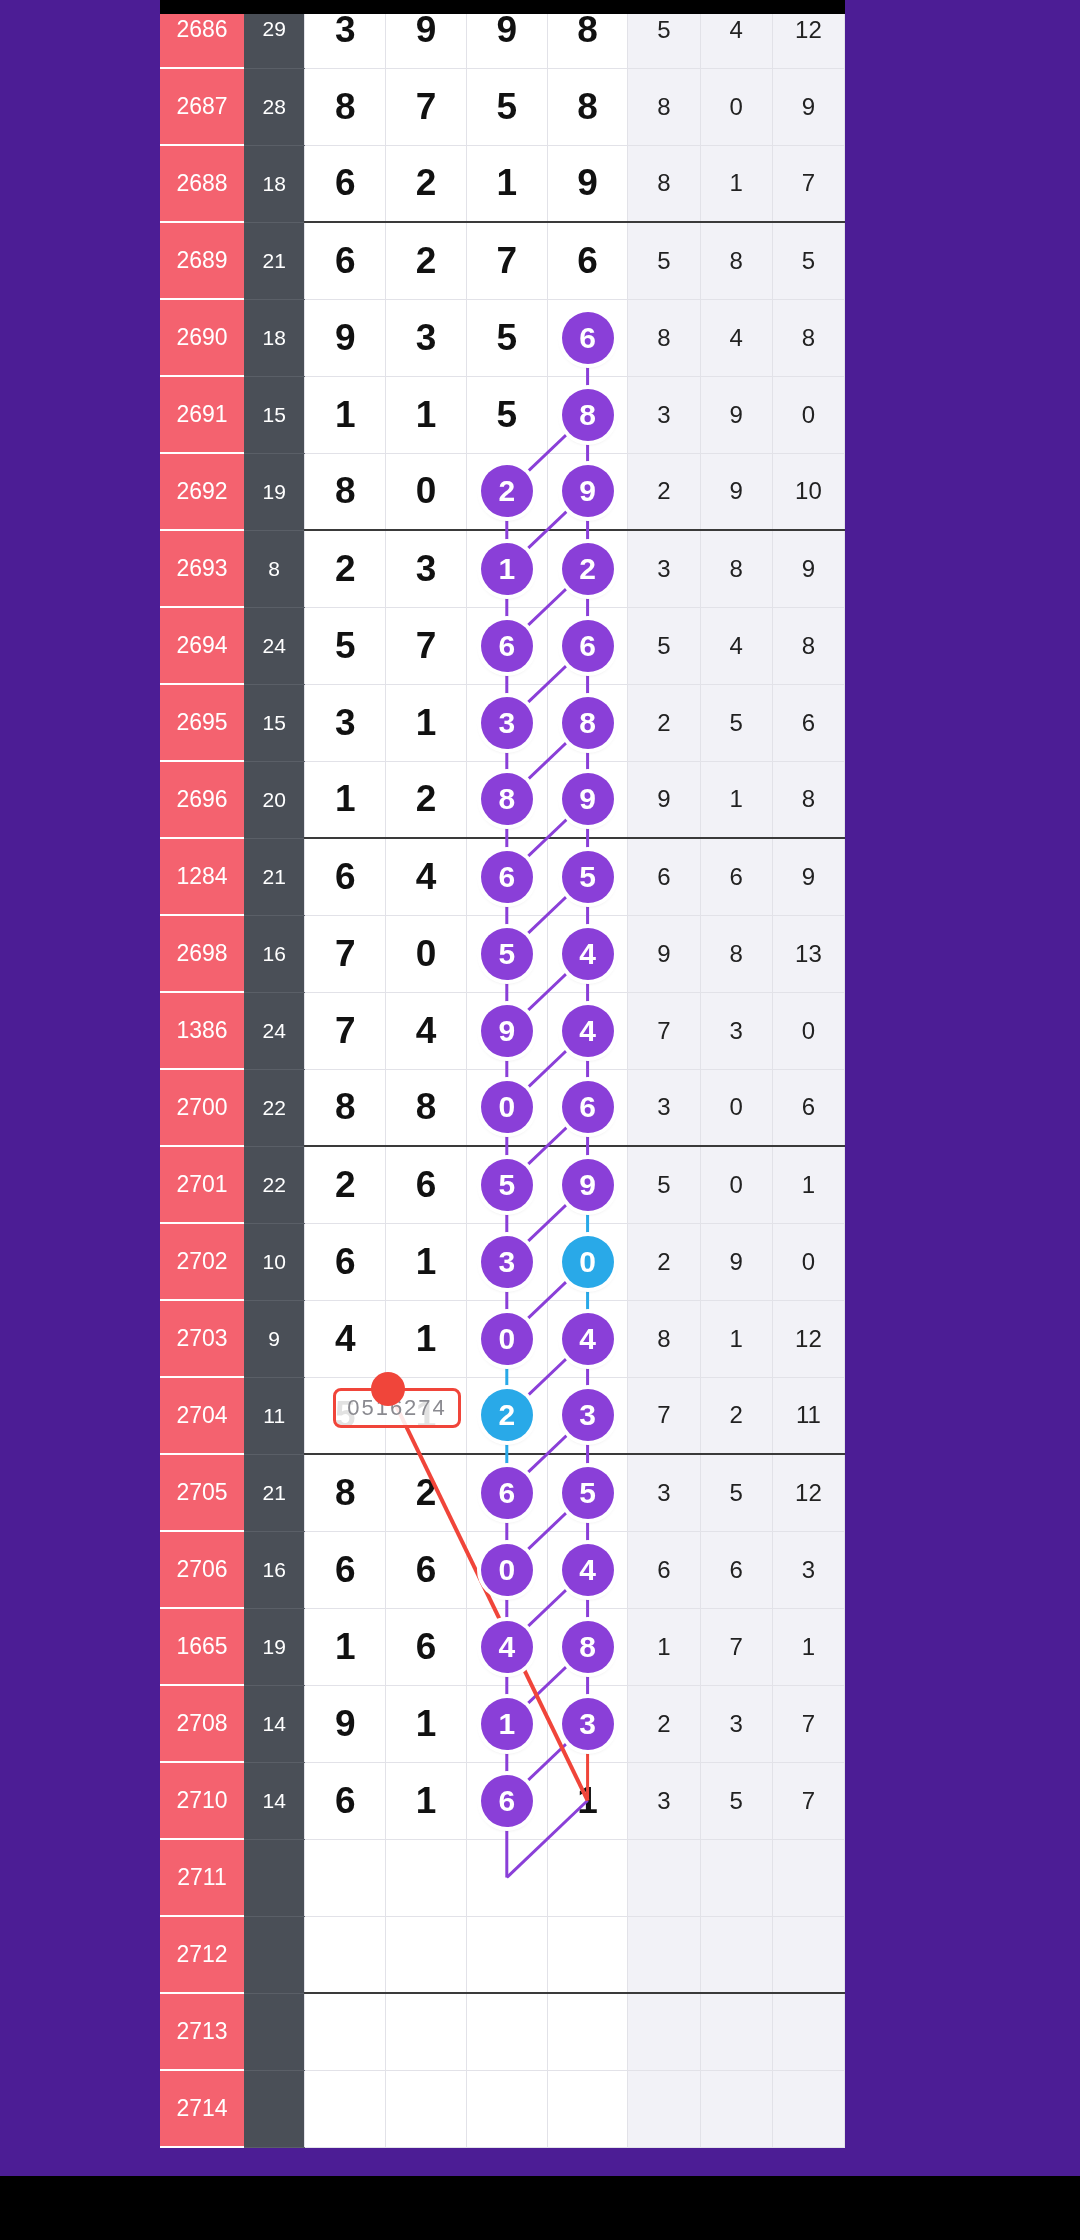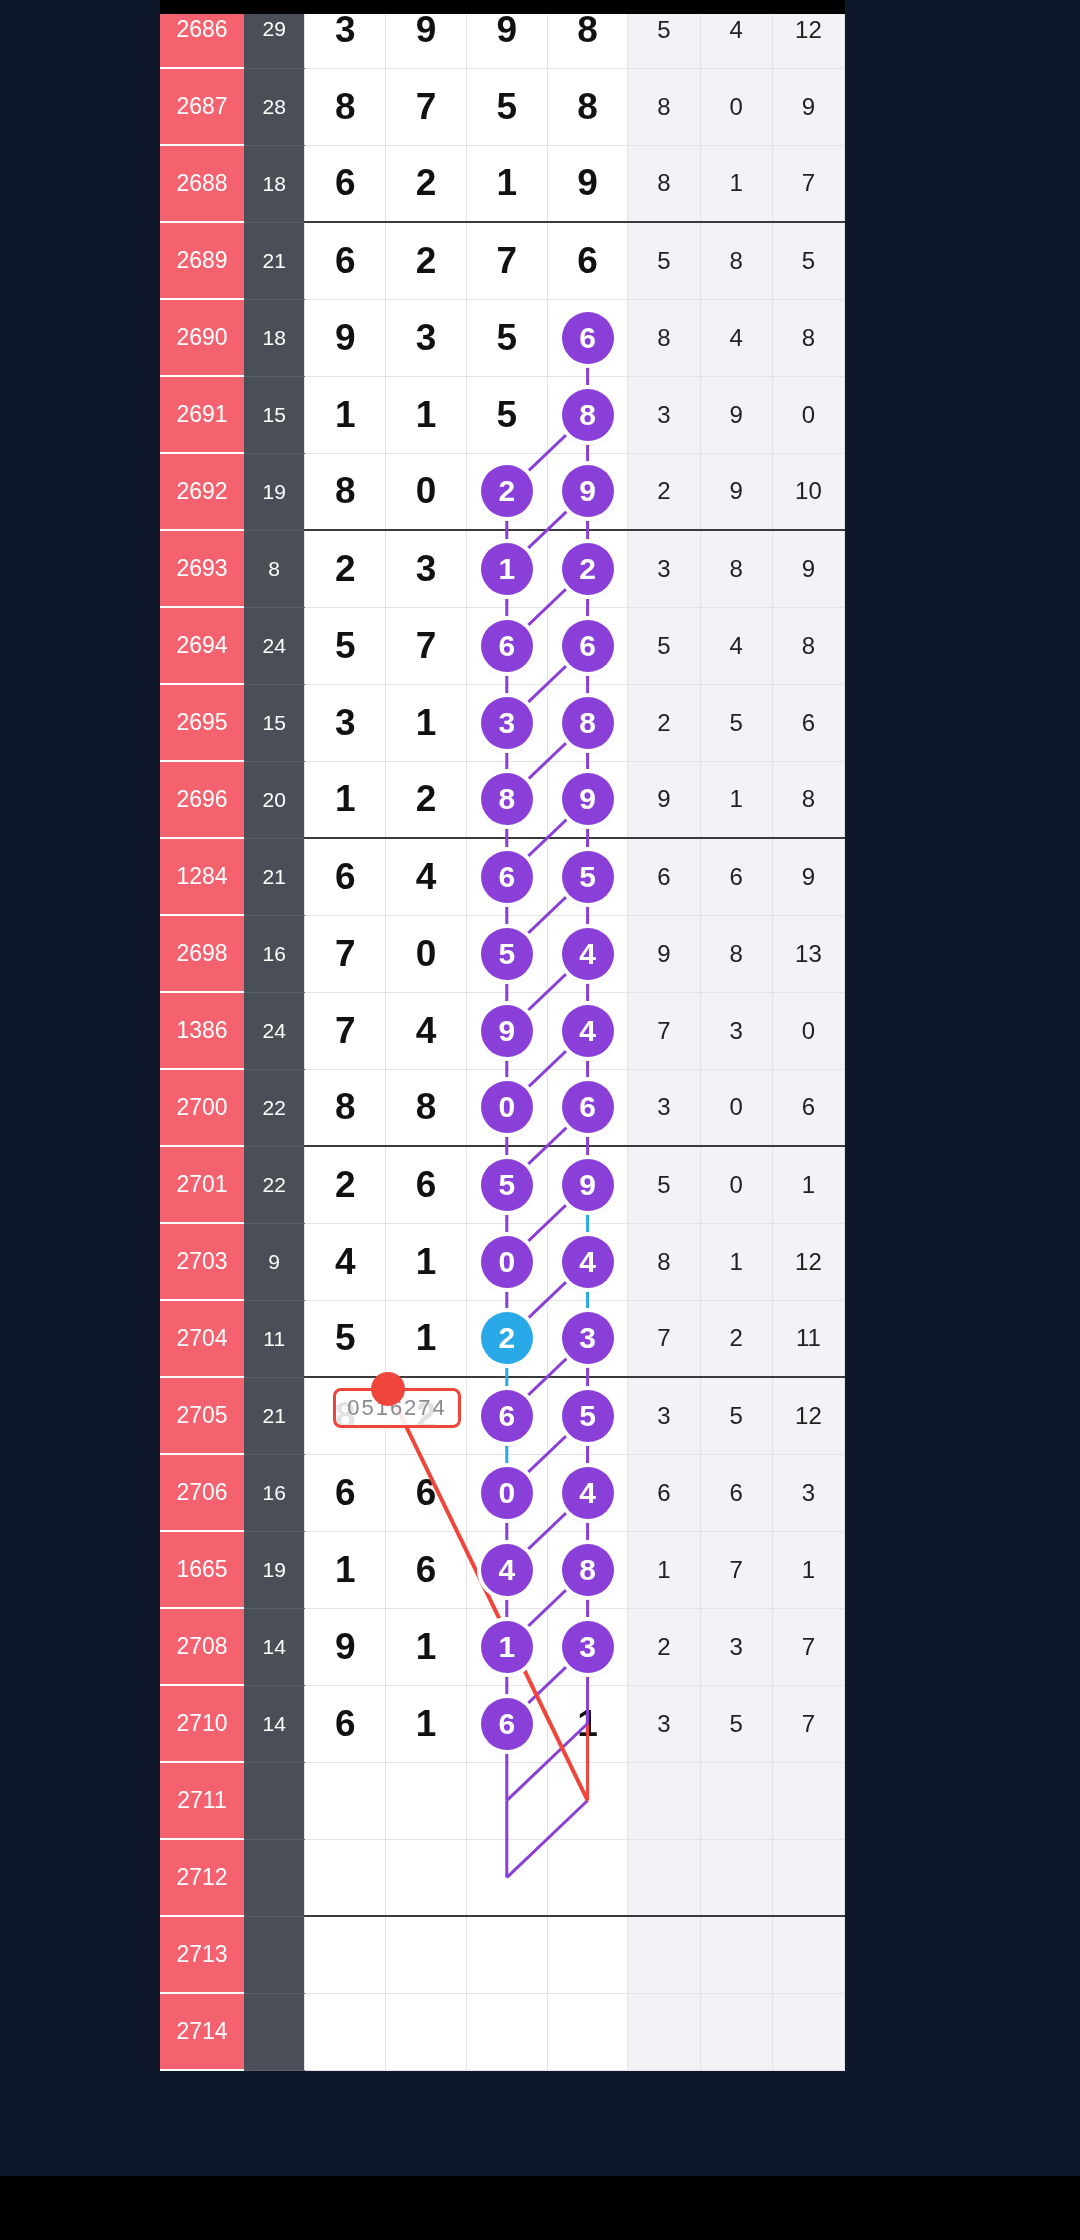--- a/index.html
+++ b/index.html
@@ -1,17 +1,17 @@
 <!DOCTYPE html>
 <html><head>
 <meta charset="utf-8">
 <style>
   html,body{margin:0;padding:0;background:#000;}
   body{width:1080px;height:2240px;font-family:"Liberation Sans",sans-serif;overflow:hidden;}
-  #stage{position:relative;width:1080px;height:2176px;background:#0f172a;}
+  #stage{position:relative;width:1080px;height:2176px;background:#4c1d95;}
 
   
   #tablewrap{position:absolute;left:160px;top:-10px;width:685px;}
   table{border-collapse:collapse;width:685px;table-layout:fixed;}
   td{padding:0;margin:0;}
 
   .c-period{width:78px;}
   .c-sum{width:56px;}
   .c-dig{width:74px;}
   .c-tail{width:66px;}
@@ -286,20 +286,35 @@
             <td class="dig c-dig" id="cell-15-1"><span>6</span></td>
             <td class="dig c-dig" id="cell-15-2">
               <span class="ball purple">5</span>
             </td>
             <td class="dig c-dig" id="cell-15-3">
               <span class="ball purple">9</span>
             </td>
             <td class="tail c-tail">5</td>
             <td class="tail c-tail">0</td>
             <td class="tail c-tail">1</td>
+          </tr>
+          <tr>
+            <td class="period c-period">2702</td>
+            <td class="sum c-sum">10</td>
+            <td class="dig c-dig" id="cell-16-0"><span>6</span></td>
+            <td class="dig c-dig" id="cell-16-1"><span>1</span></td>
+            <td class="dig c-dig" id="cell-16-2">
+              <span class="ball purple">3</span>
+            </td>
+            <td class="dig c-dig" id="cell-16-3">
+              <span class="ball blue">0</span>
+            </td>
+            <td class="tail c-tail">2</td>
+            <td class="tail c-tail">9</td>
+            <td class="tail c-tail">0</td>
           </tr>
           <tr>
             <td class="period c-period">2703</td>
             <td class="sum c-sum">9</td>
             <td class="dig c-dig" id="cell-17-0"><span>4</span></td>
             <td class="dig c-dig" id="cell-17-1"><span>1</span></td>
             <td class="dig c-dig" id="cell-17-2">
               <span class="ball purple">0</span>
             </td>
             <td class="dig c-dig" id="cell-17-3">

